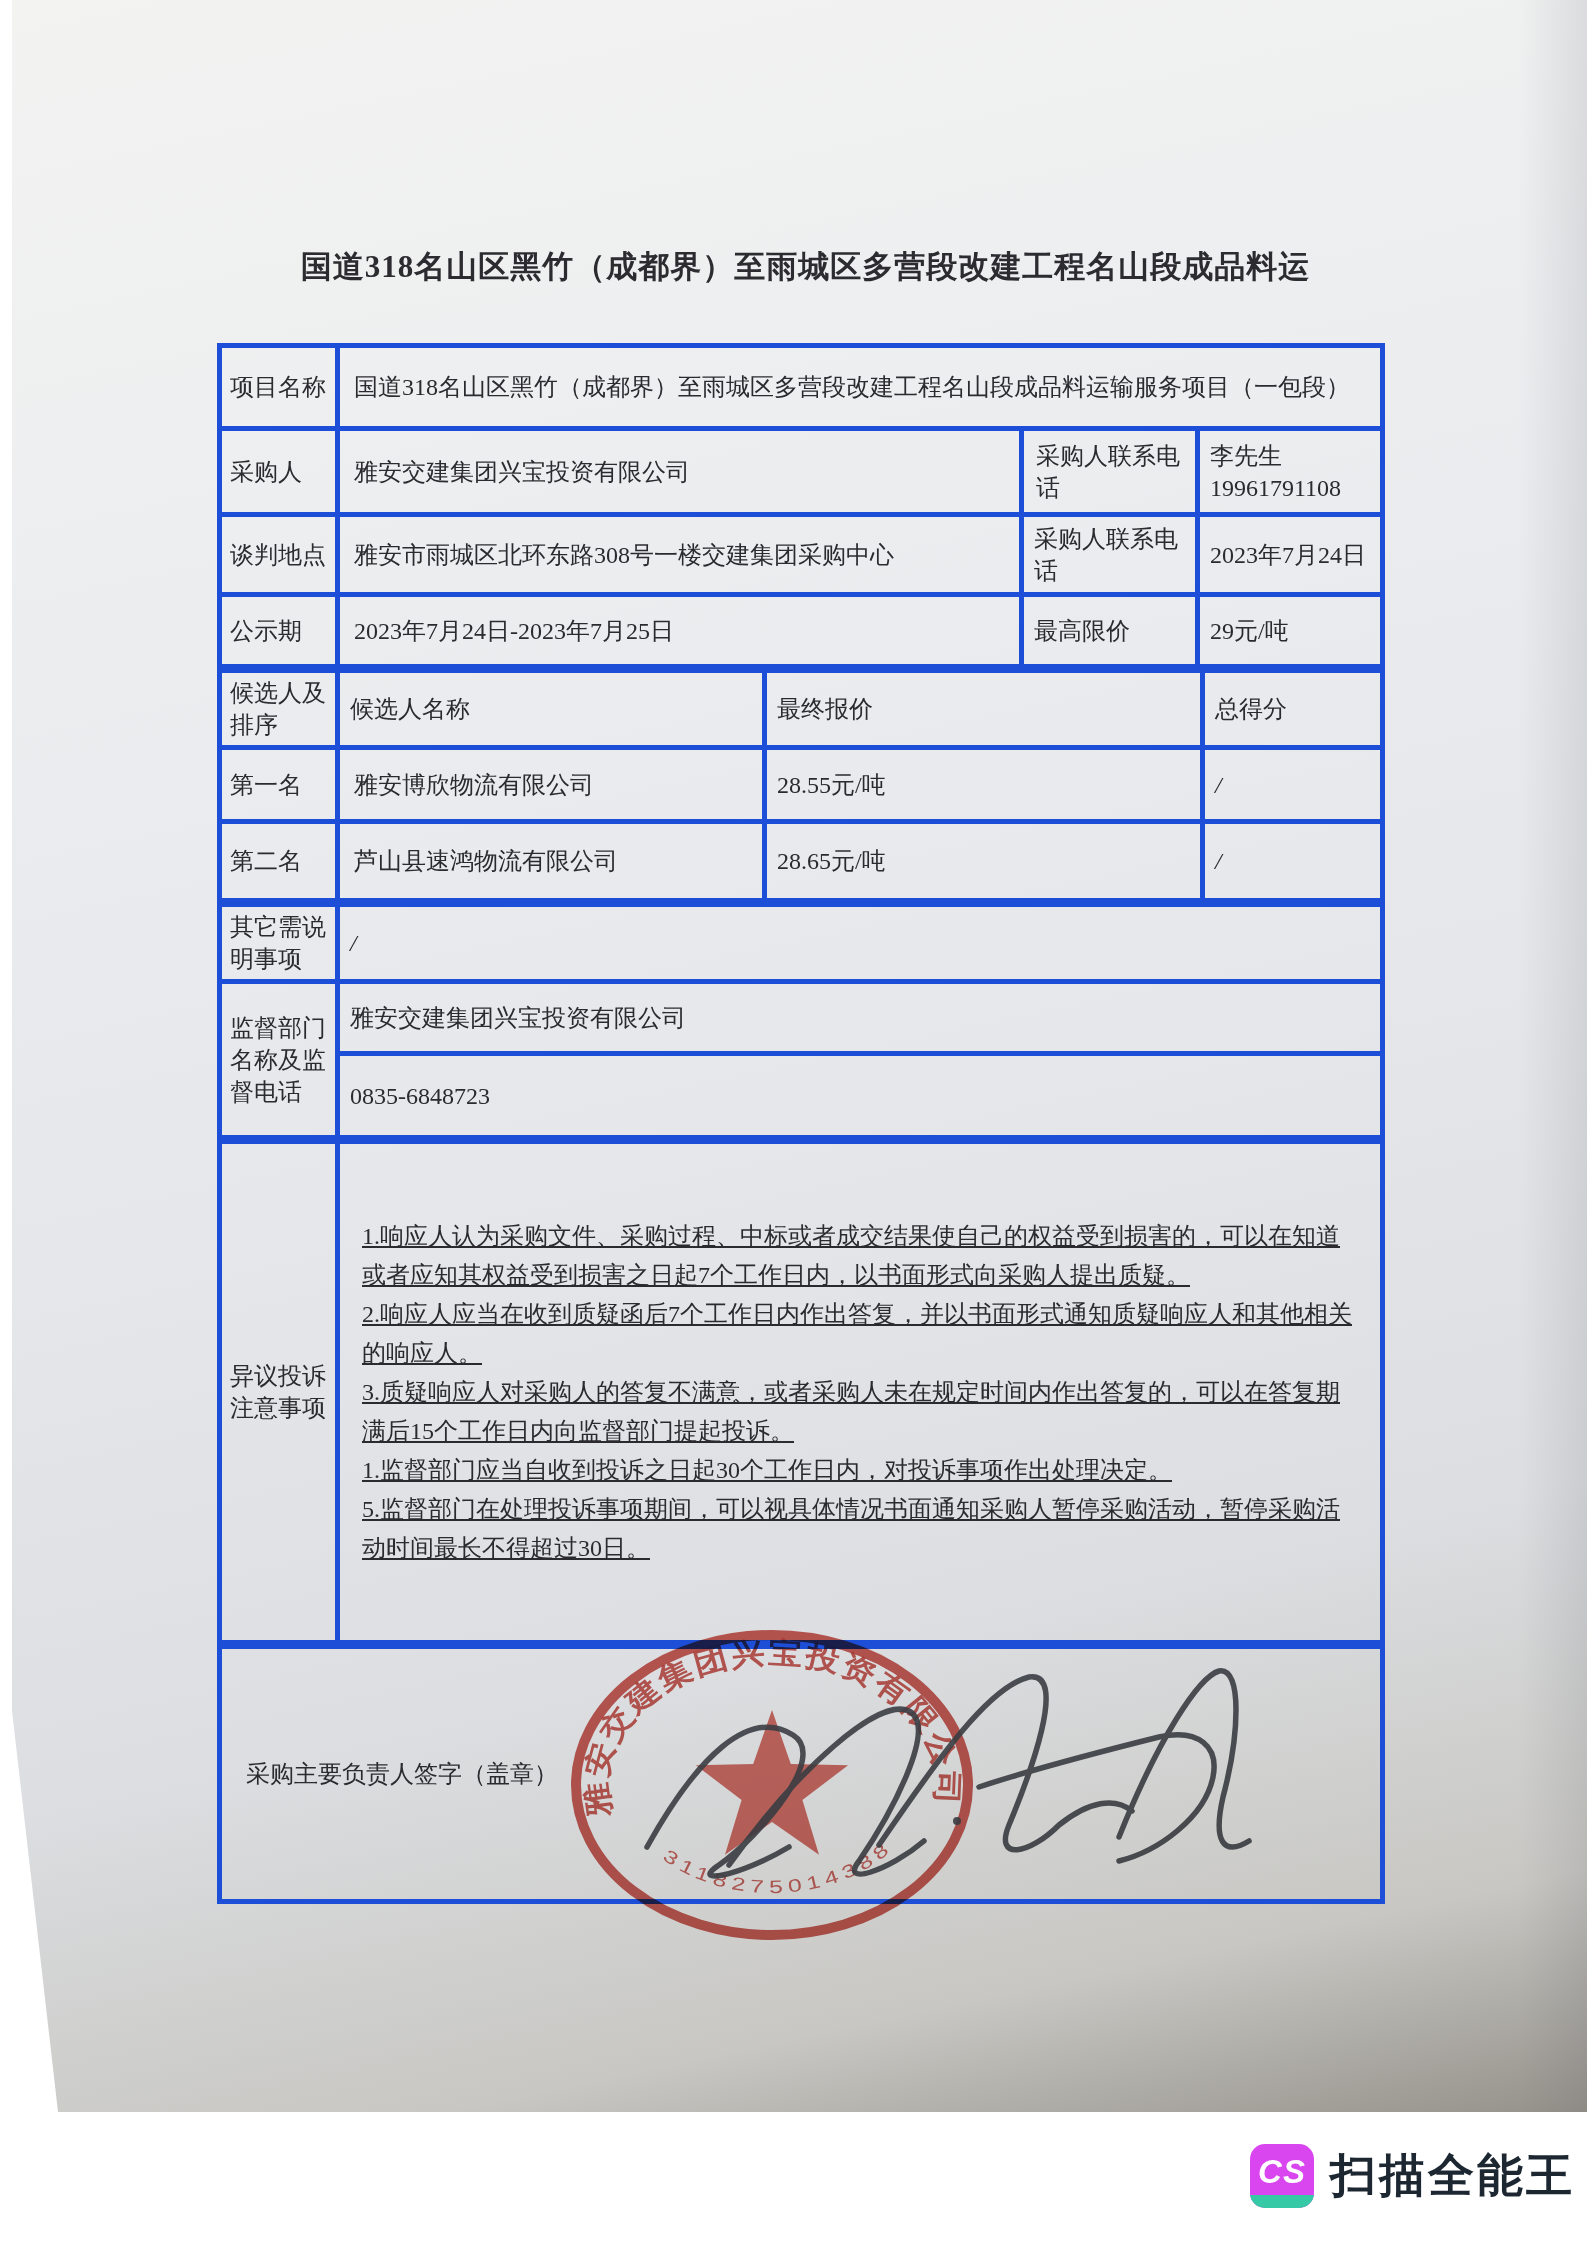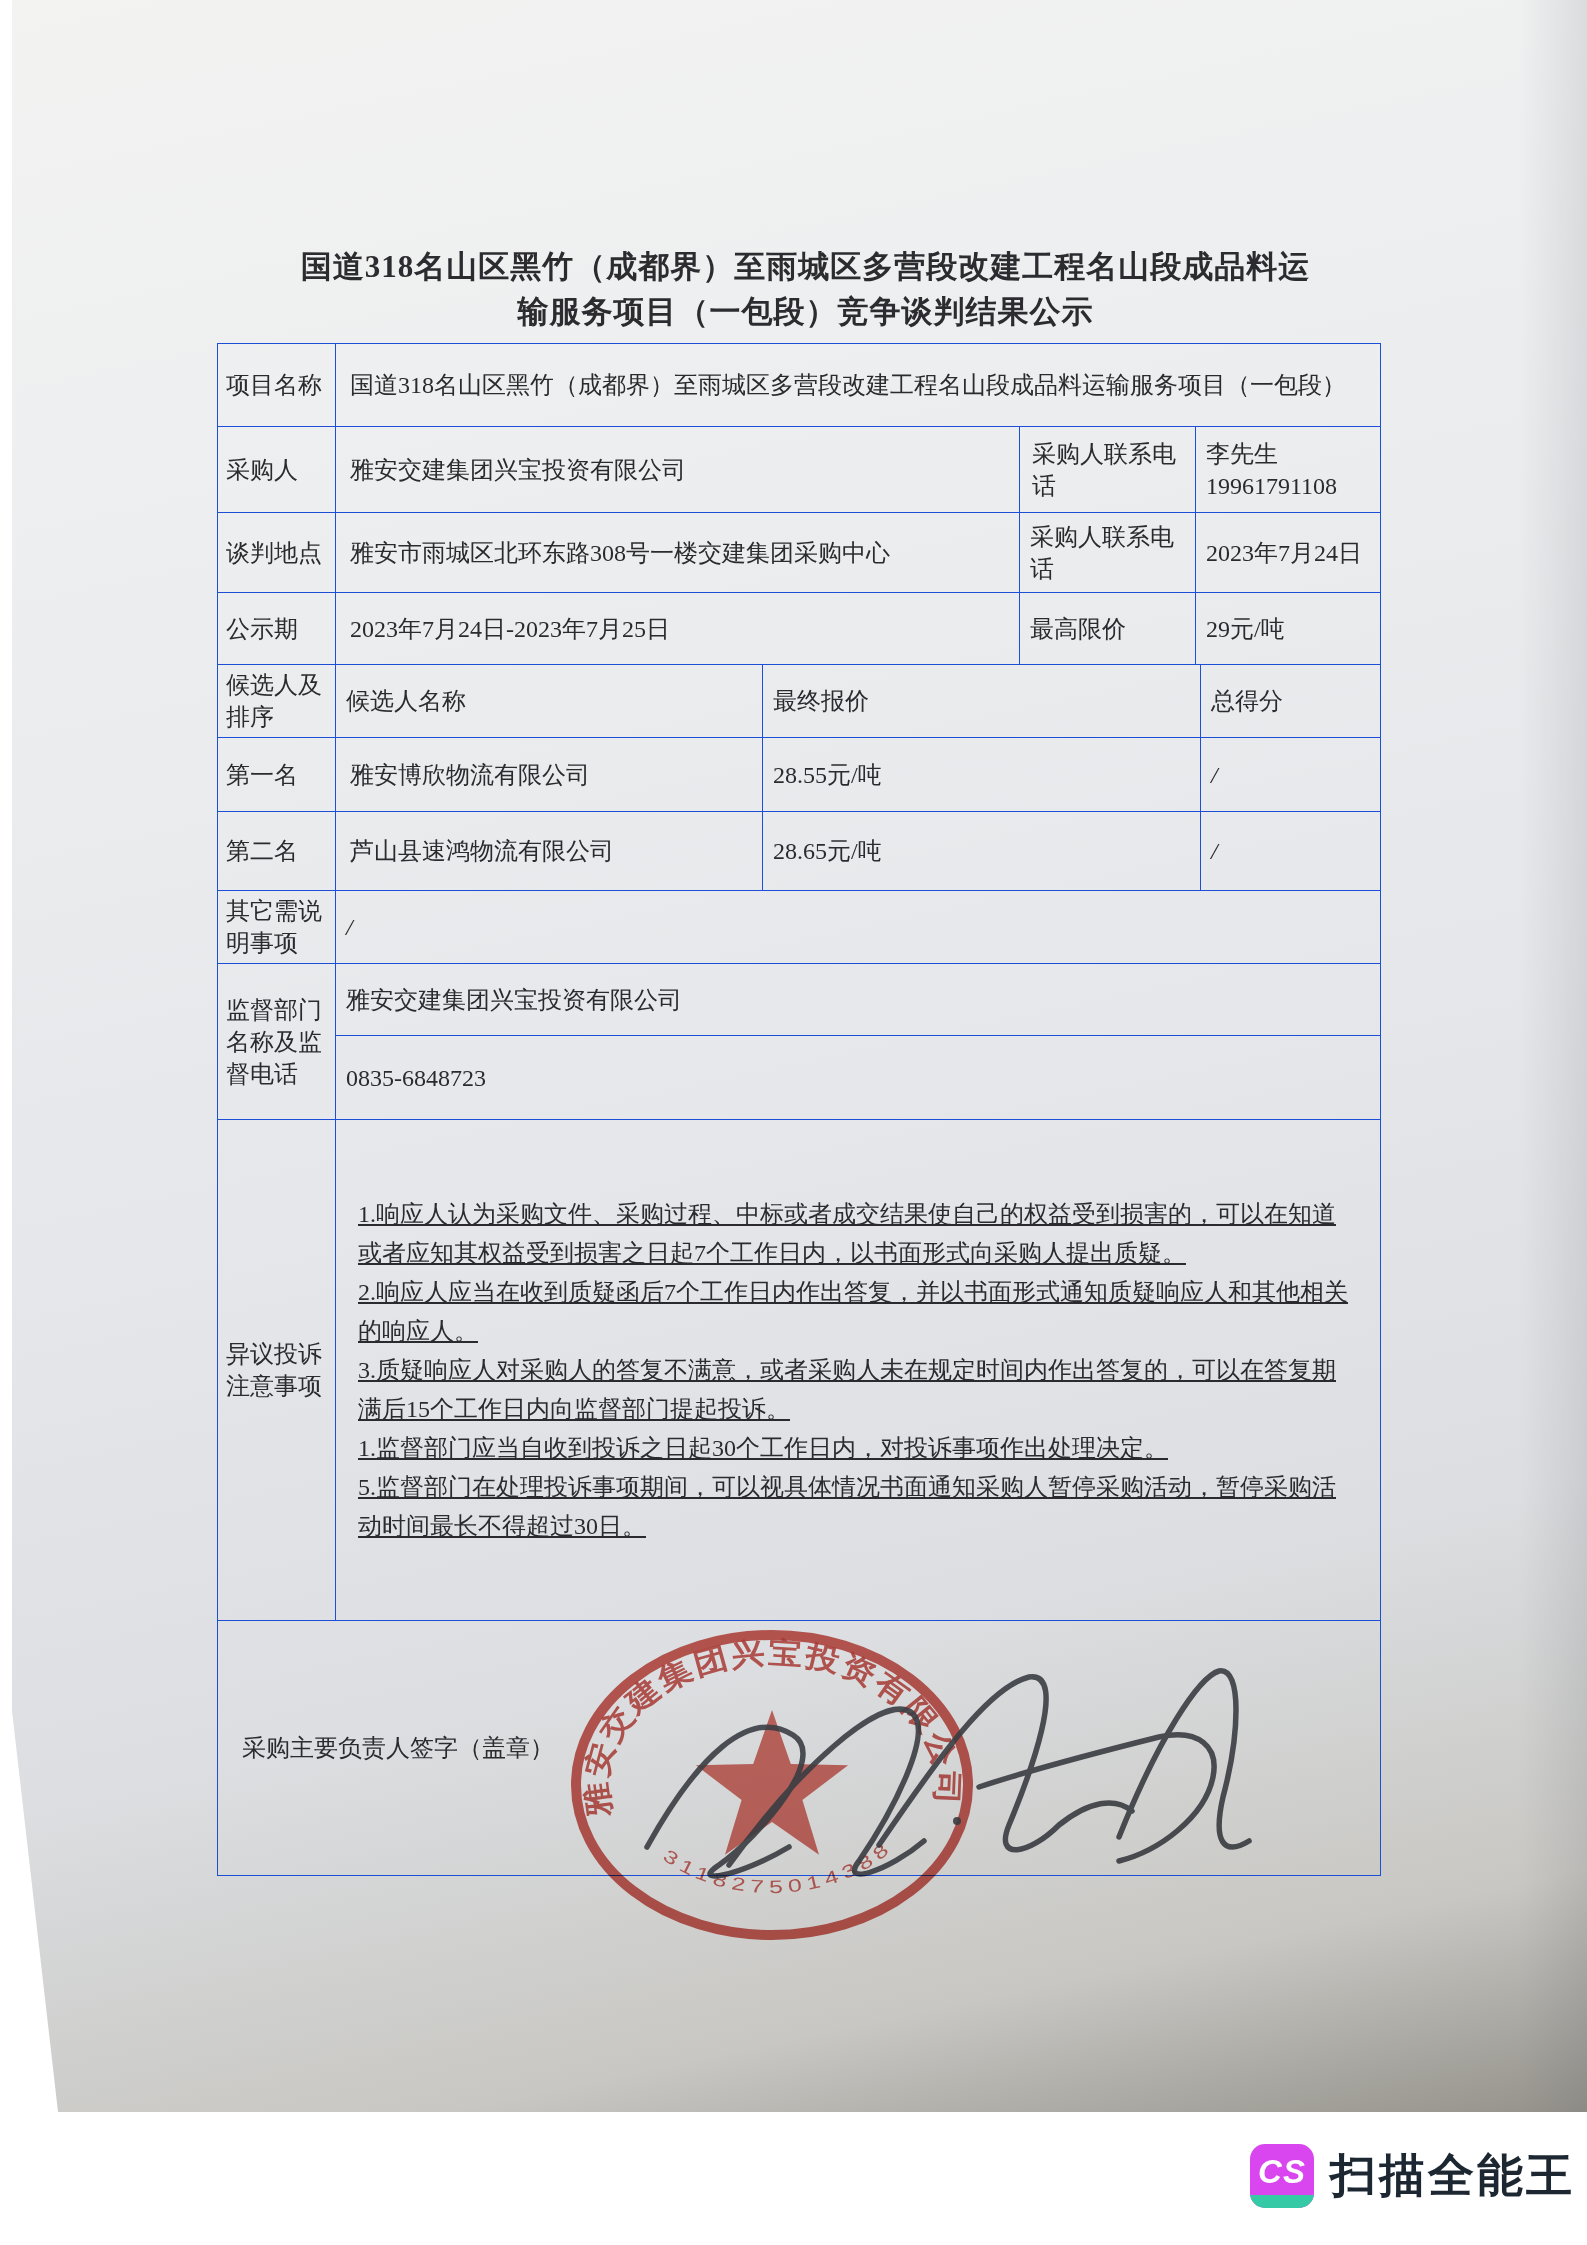--- a/index.html
+++ b/index.html
@@ -10,21 +10,21 @@
          background:linear-gradient(168deg,#f3f3f2 0%,#ecedef 28%,#e5e7ea 52%,#dcdee1 74%,#c8c7c3 90%,#94918a 100%);
          clip-path:polygon(0 0,100% 0,100% 100%,2.9% 100%,0 81%);}
   .paper-shadow-right{position:absolute;right:0;top:0;width:80px;height:2112px;
          background:linear-gradient(to right,rgba(90,92,100,0),rgba(90,92,100,0.16));}
   
   .doc-title{position:absolute;top:244px;left:50%;transform:translateX(-50%);width:1200px;
              text-align:center;font-size:31px;font-weight:bold;line-height:45px;color:#2c2c30;letter-spacing:1px;}
   
   .tablewrap{position:absolute;left:205px;top:344px;width:1163px;}
   table{border-collapse:collapse;table-layout:fixed;width:1163px;margin-top:-1px;}
-  td{border:1px solid #1d4ed8;font-size:24px;vertical-align:middle;padding:4px 10px;
+  td{border:5px solid #1d4ed8;font-size:24px;vertical-align:middle;padding:4px 10px;
      color:#2b2b2f;line-height:32px;word-break:break-all;}
   td.lbl{padding:4px 8px;}
   td.ctr{}
   td.val{padding-left:14px;}
   .slash{font-style:italic;}
   .notice-cell{padding:10px 22px;text-decoration:underline;}
   .notice-cell p{margin:0;line-height:39px;}
   .sig-cell{padding-left:24px;}
   
   .stamp{position:absolute;left:545px;top:1615px;mix-blend-mode:multiply;}
@@ -40,21 +40,20 @@
 </head>
 <body>
 
 <div class="page">
 
   <div class="paper"></div>
   <div class="paper-shadow-right"></div>
 
   <div class="doc-title">
     <div>国道318名山区黑竹（成都界）至雨城区多营段改建工程名山段成品料运</div>
-    <div>输服务项目（一包段）竞争谈判结果公示</div>
   </div>
 
   <div class="tablewrap">
 
     <table>
       <colgroup>
           <col style="width:118px">
           <col style="width:684px">
           <col style="width:176px">
           <col style="width:185px">

